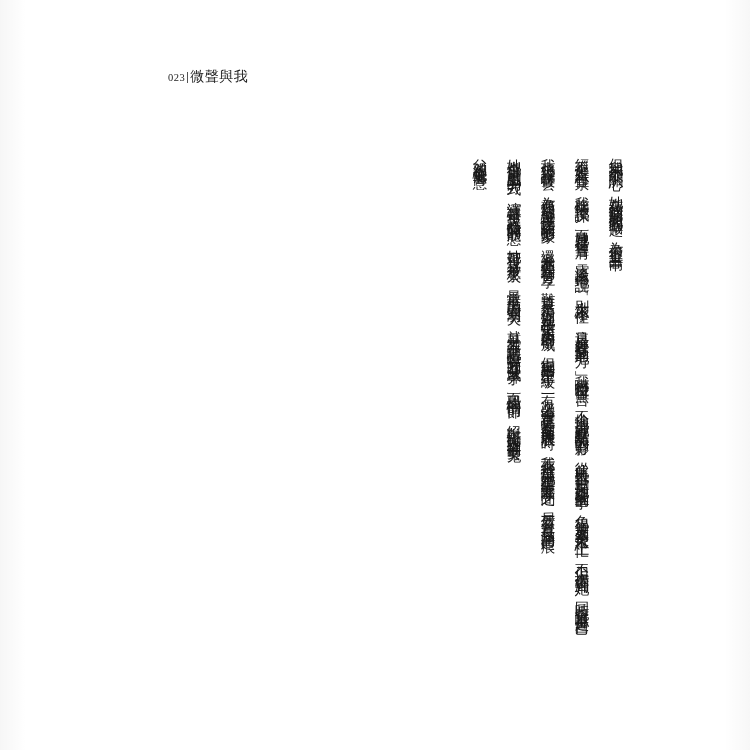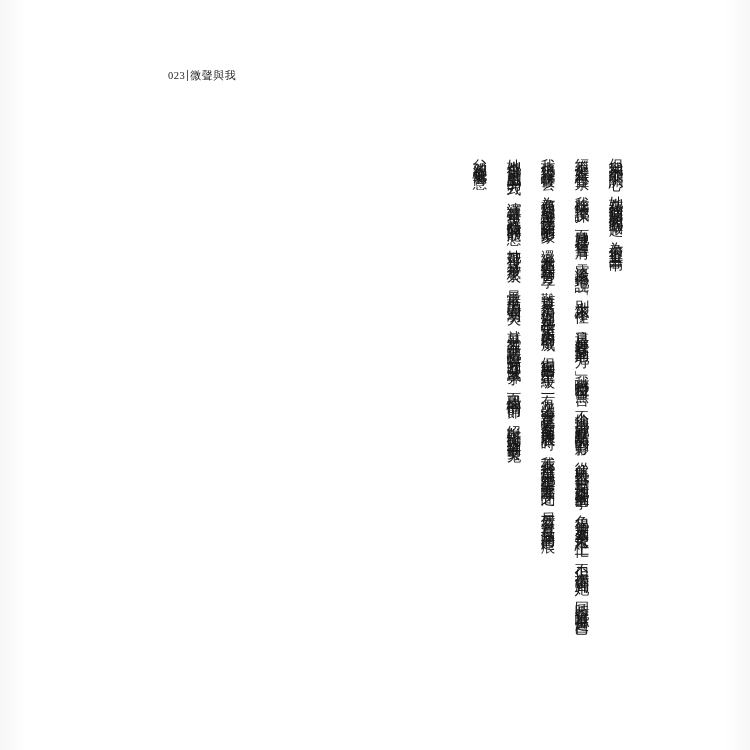--- a/index.html
+++ b/index.html
@@ -43,21 +43,21 @@
     font-size: 10.5px;
     color: #222;
   }
   .running-head .rule {
     display: inline-block;
     width: 1px;
     height: 11px;
     background: #555;
   }
   .running-head .book-title {
-    font-size: 11px;
+    font-size: 14px;
     color: #222;
   }
 
   
   .body-area {
     position: absolute;
     top: 132px;
     left: 160px;
     width: 470px;
     height: 540px;

